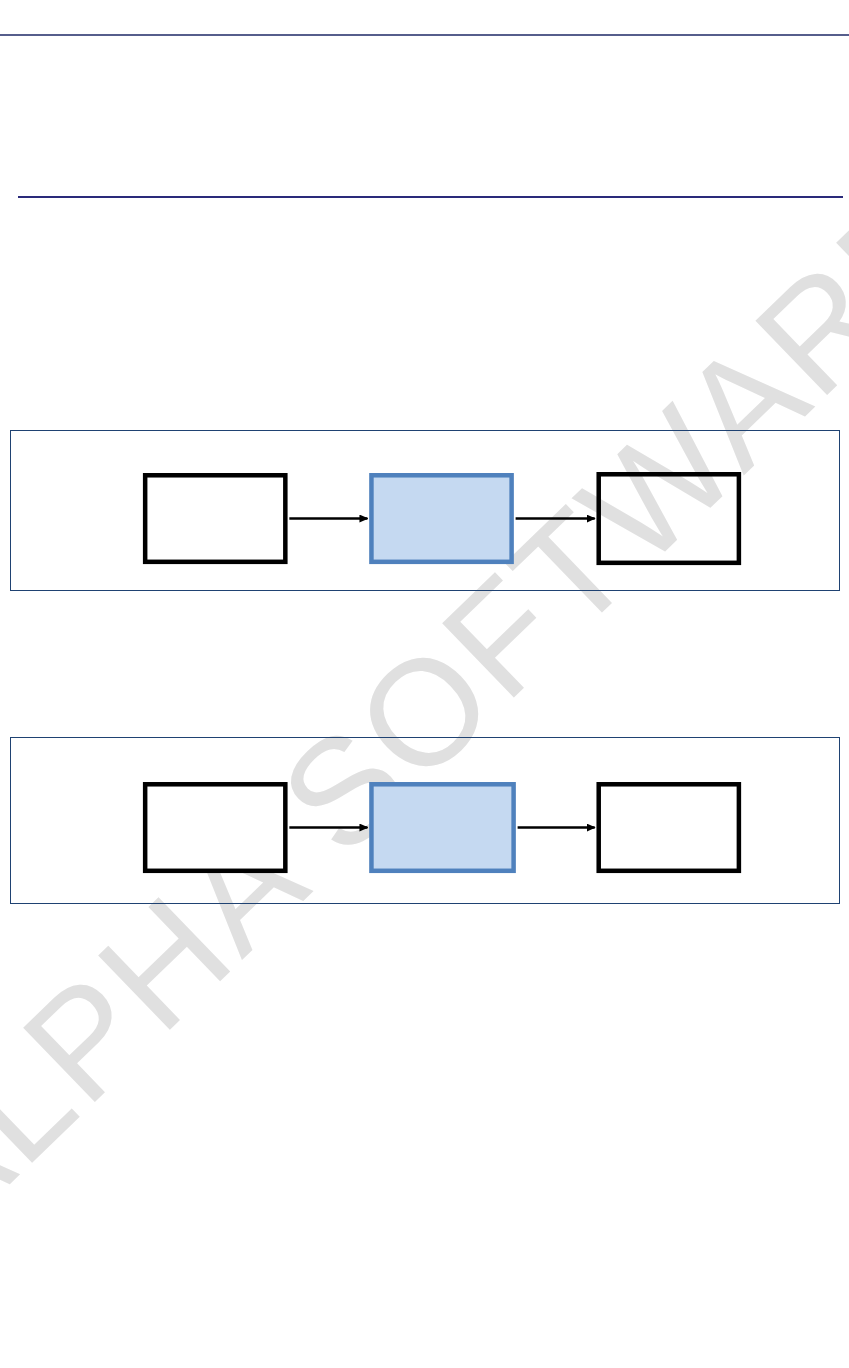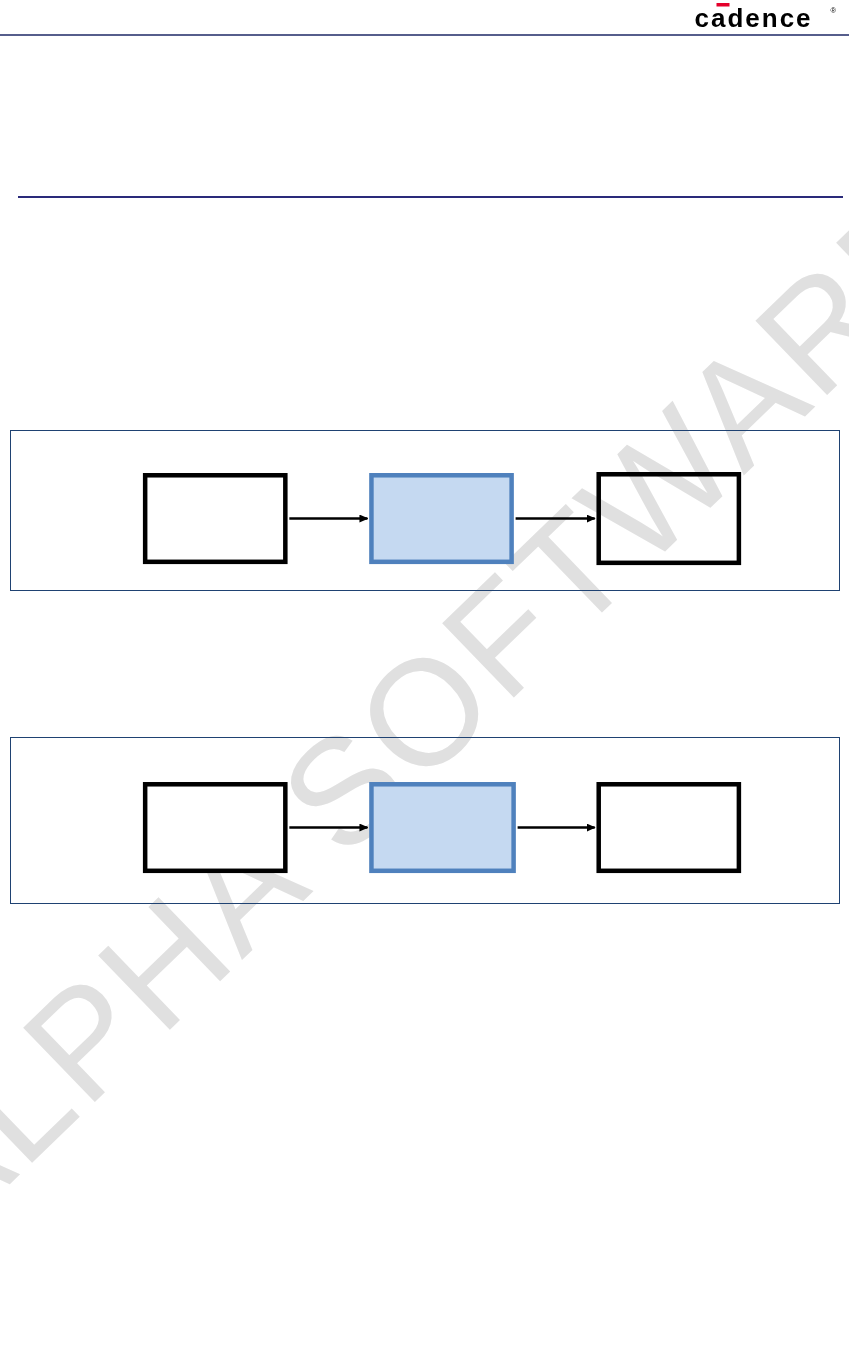--- a/index.html
+++ b/index.html
@@ -125,28 +125,20 @@
 </style>
 </head>
 <body>
 
 <div class="page">
 
   <div class="watermark-layer">
     <div class="watermark-text">ALPHA SOFTWARE</div>
   </div>
 
-  <div class="header">
-    <svg class="logo" viewBox="0 0 290 60" width="146" height="30" aria-hidden="true">
-
-      <rect x="44" y="2" width="26" height="7" fill="#e4002b"></rect>
-      <text x="0" y="50" font-family="'Liberation Sans', sans-serif" font-size="52" font-weight="700" letter-spacing="4" fill="#000000">cadence</text>
-      <text x="272" y="22" font-family="'Liberation Sans', sans-serif" font-size="15" fill="#000000">®</text>
-    </svg>
-  </div>
   <div class="header-rule"></div>
 
   <div class="section-rule"></div>
 
   <div class="body-region" id="intro-region"></div>
   <div class="body-region" id="para-region-1"></div>
 
   <div class="figure-frame" id="figure-1">
     <div class="flow">
       <svg viewBox="0 0 827 158" preserveAspectRatio="none" aria-hidden="true">

